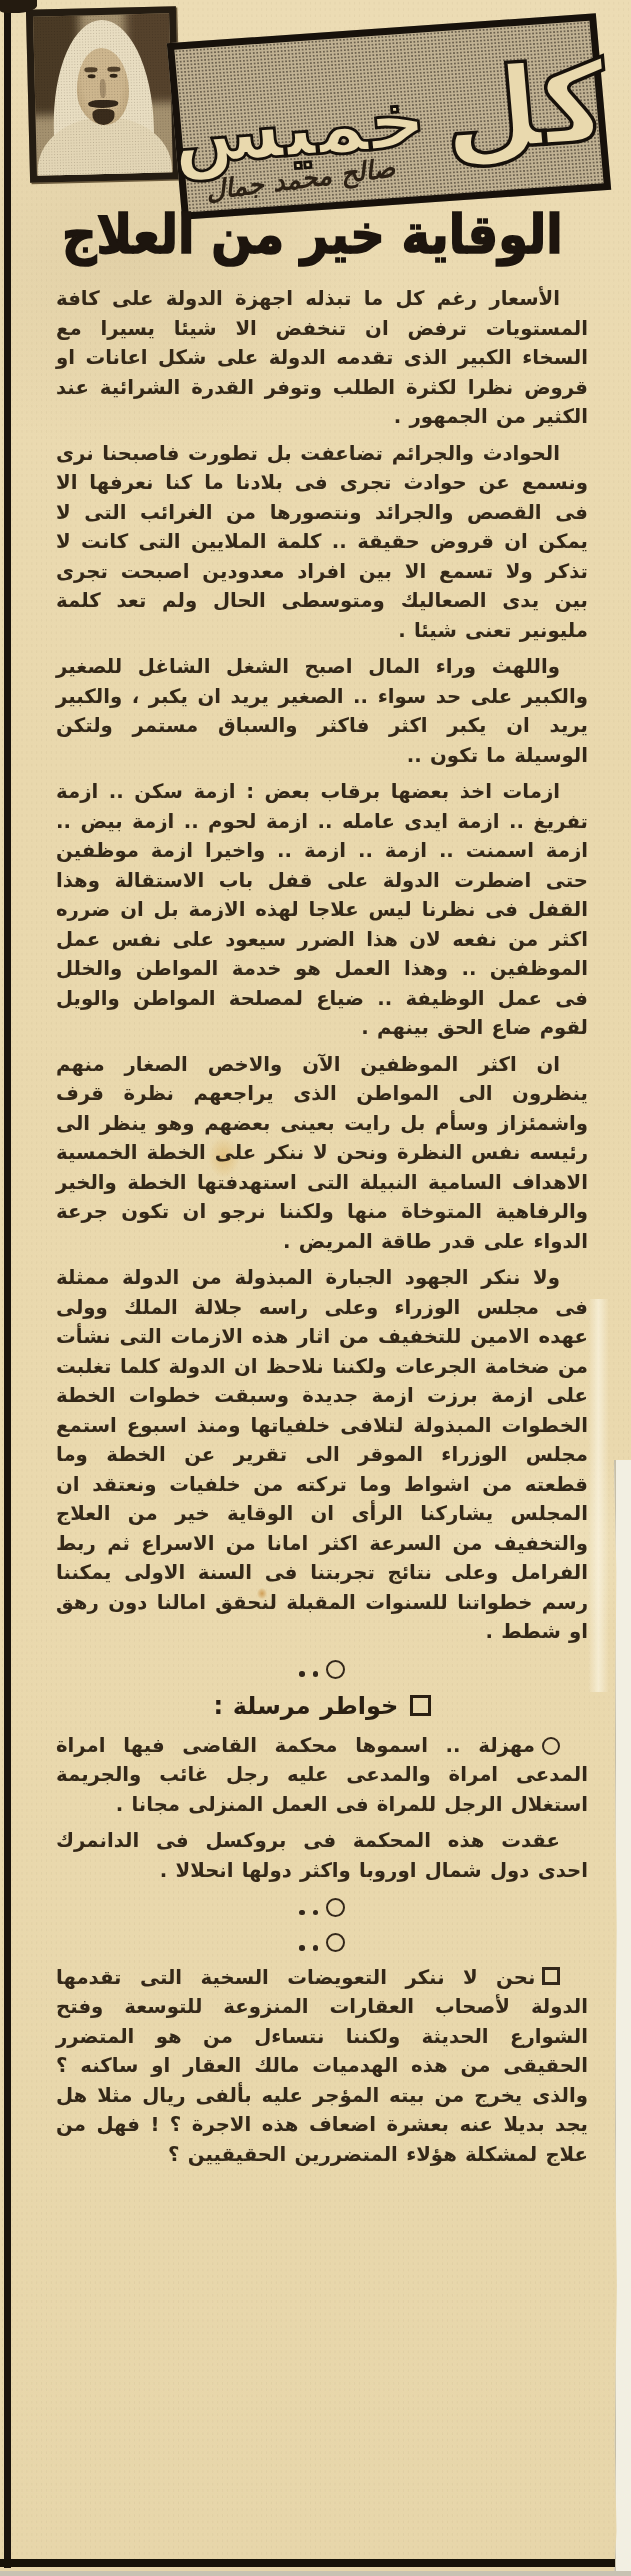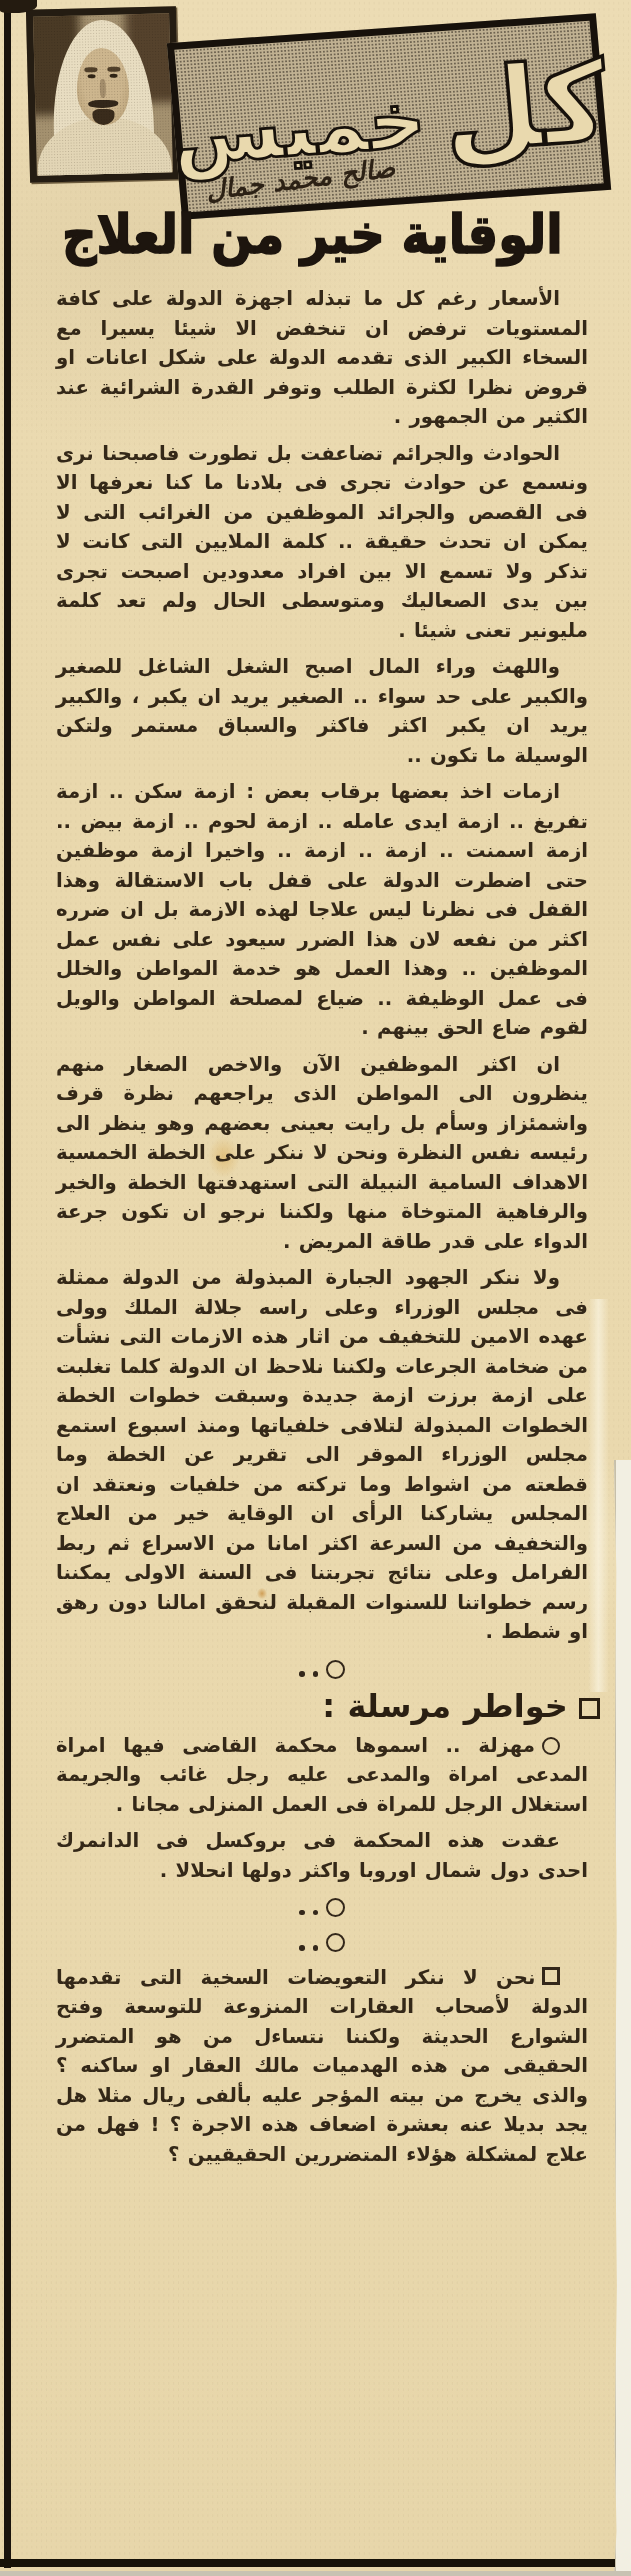--- a/index.html
+++ b/index.html
@@ -76,21 +76,21 @@
     transform:scaleY(1.12);letter-spacing:-0.7px;white-space:nowrap;}
   
   .body-col{position:absolute;top:284px;right:32px;left:44px;
     text-align:justify;font-size:19.7px;line-height:29.5px;font-weight:bold;
     color:#342818;word-spacing:1.4px;}
   .body-col p{margin:0 12px 7px;text-indent:28px;}
   .divider{display:flex;align-items:center;justify-content:center;gap:7.7px;
     direction:ltr;height:31px;margin:1.4px 0 4.2px;}
   .divider .dot{width:5.6px;height:5.6px;border-radius:50%;background:#33271a;margin-top:9.8px;}
   .divider .ring{width:19px;height:19px;border-radius:50%;border:2.5px solid #33271a;}
-  .section-title{font-size:32px;font-weight:bold;color:#2a1f12;
+  .section-title{text-align:center;font-size:24px;font-weight:bold;color:#2a1f12;
     margin:7px 0 9.8px;}
   .sq{display:inline-block;width:21px;height:21px;border:3.5px solid #2a1f12;
     vertical-align:-2.1px;margin-left:11.2px;}
   .bullet-sq{display:inline-block;width:17.6px;height:17.6px;border:3.2px solid #33271a;
     vertical-align:-1.4px;margin-left:7px;}
   .bullet-o{display:inline-block;width:18px;height:18px;border:2.5px solid #33271a;
     border-radius:50%;vertical-align:-2.8px;margin-left:7px;}
 </style>
 </head>
 <body>
@@ -123,21 +123,21 @@
       <span class="w2">خميس</span>
     </div>
 
     <div class="signature">صالح محمد جمال</div>
   </div>
 
   <div class="headline">الوقاية خير من العلاج</div>
 
   <div class="body-col">
     <p>الأسعار رغم كل ما تبذله اجهزة الدولة على كافة المستويات ترفض ان تنخفض الا شيئا يسيرا مع السخاء الكبير الذى تقدمه الدولة على شكل اعانات او قروض نظرا لكثرة الطلب وتوفر القدرة الشرائية عند الكثير من الجمهور .</p>
-    <p>الحوادث والجرائم تضاعفت بل تطورت فاصبحنا نرى ونسمع عن حوادث تجرى فى بلادنا ما كنا نعرفها الا فى القصص والجرائد الموظفين من الغرائب التى لا يمكن ان تحدث حقيقة .. كلمة الملايين التى كانت لا تذكر ولا تسمع الا بين افراد معدودين اصبحت تجرى بين يدى الصعاليك ومتوسطى الحال ولم تعد كلمة مليونير تعنى شيئا .</p>
+    <p>الحوادث والجرائم تضاعفت بل تطورت فاصبحنا نرى ونسمع عن حوادث تجرى فى بلادنا ما كنا نعرفها الا فى القصص والجرائد ونتصورها من الغرائب التى لا يمكن ان قروض حقيقة .. كلمة الملايين التى كانت لا تذكر ولا تسمع الا بين افراد معدودين اصبحت تجرى بين يدى الصعاليك ومتوسطى الحال ولم تعد كلمة مليونير تعنى شيئا .</p>
     <p>واللهث وراء المال اصبح الشغل الشاغل للصغير والكبير على حد سواء .. الصغير يريد ان يكبر ، والكبير يريد ان يكبر اكثر فاكثر والسباق مستمر ولتكن الوسيلة ما تكون ..</p>
     <p>ازمات اخذ بعضها برقاب بعض : ازمة سكن .. ازمة تفريغ .. ازمة ايدى عامله .. ازمة لحوم .. ازمة بيض .. ازمة اسمنت .. ازمة .. ازمة .. واخيرا ازمة موظفين حتى اضطرت الدولة على قفل باب الاستقالة وهذا القفل فى نظرنا ليس علاجا لهذه الازمة بل ان ضرره اكثر من نفعه لان هذا الضرر سيعود على نفس عمل الموظفين .. وهذا العمل هو خدمة المواطن والخلل فى عمل الوظيفة .. ضياع لمصلحة المواطن والويل لقوم ضاع الحق بينهم .</p>
     <p>ان اكثر الموظفين الآن والاخص الصغار منهم ينظرون الى المواطن الذى يراجعهم نظرة قرف واشمئزاز وسأم بل رايت بعينى بعضهم وهو ينظر الى رئيسه نفس النظرة ونحن لا ننكر على الخطة الخمسية الاهداف السامية النبيلة التى استهدفتها الخطة والخير والرفاهية المتوخاة منها ولكننا نرجو ان تكون جرعة الدواء على قدر طاقة المريض .</p>
     <p>ولا ننكر الجهود الجبارة المبذولة من الدولة ممثلة فى مجلس الوزراء وعلى راسه جلالة الملك وولى عهده الامين للتخفيف من اثار هذه الازمات التى نشأت من ضخامة الجرعات ولكننا نلاحظ ان الدولة كلما تغلبت على ازمة برزت ازمة جديدة وسبقت خطوات الخطة الخطوات المبذولة لتلافى خلفياتها ومنذ اسبوع استمع مجلس الوزراء الموقر الى تقرير عن الخطة وما قطعته من اشواط وما تركته من خلفيات ونعتقد ان المجلس يشاركنا الرأى ان الوقاية خير من العلاج والتخفيف من السرعة اكثر امانا من الاسراع ثم ربط الفرامل وعلى نتائج تجربتنا فى السنة الاولى يمكننا رسم خطواتنا للسنوات المقبلة لنحقق امالنا دون رهق او شطط .</p>
 
     <div class="divider">
       <span class="dot"></span>
       <span class="dot"></span>
       <span class="ring"></span>
     </div>

